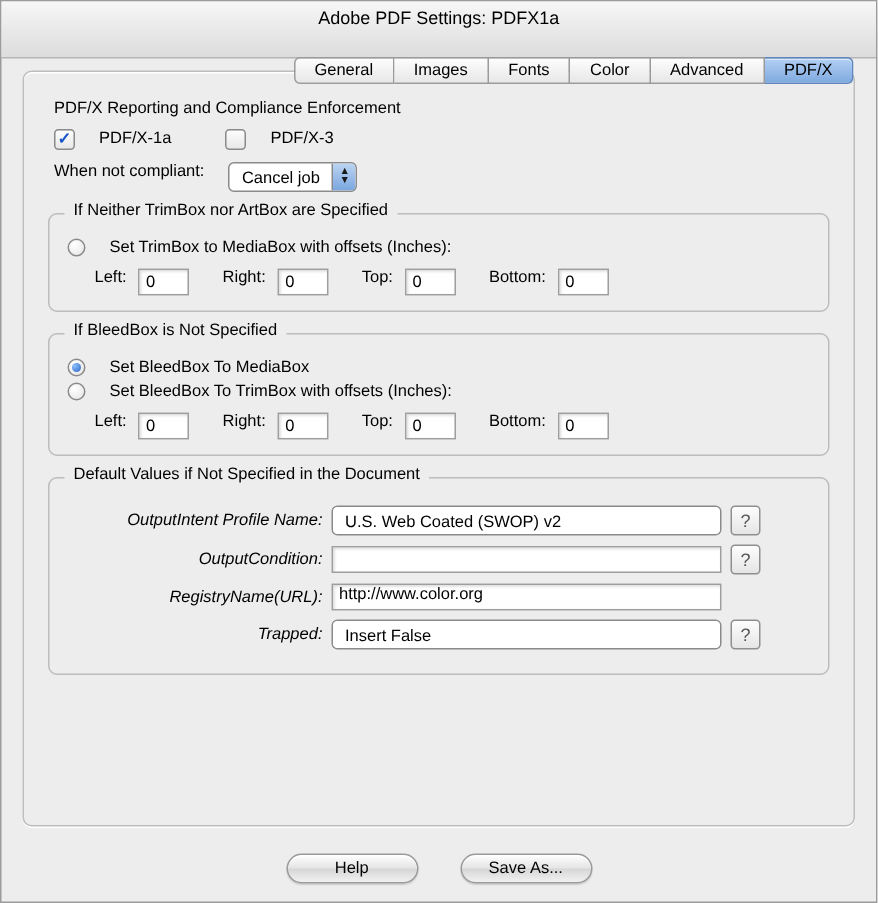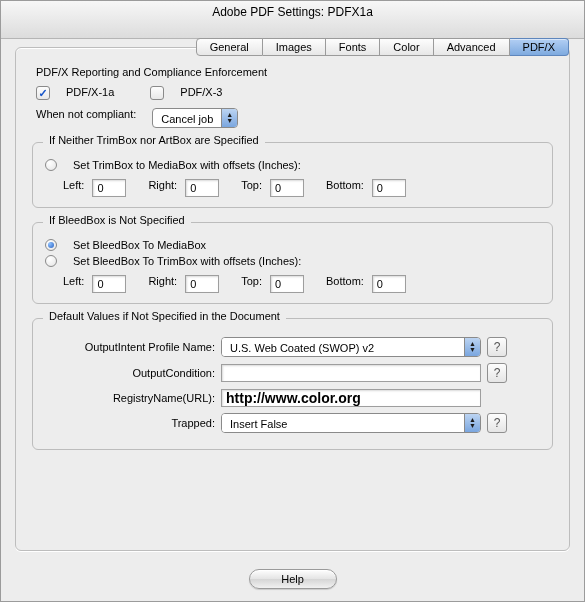--- a/index.html
+++ b/index.html
@@ -86,21 +86,21 @@
     overflow:hidden;
   }
   .aqua-select .sel-text { padding:2px 8px; font-size:11px; line-height:16px;}
   .aqua-select .sel-btn {
     width:16px;
     background:linear-gradient(#bcd4f2,#7aa6df);
     border-left:1px solid #8a8a8a;
     display:flex; flex-direction:column; align-items:center; justify-content:center;
   }
   .aqua-select .arrow { font-size:7px; line-height:6px; color:#1a1a1a;}
-  .aqua-select.wide { width: 260px; }
+  .aqua-select.wide { width: 260px; flex-direction: column; }
   .aqua-select.wide .sel-text { flex:1; background:#fff;}
 
   .groupbox {
     position:relative;
     border:1px solid #bcbcbc;
     border-radius:6px;
     background:transparent;
     margin:14px 0 8px 0;
     padding:12px 12px 10px 12px;
   }
@@ -133,24 +133,24 @@
     border:1px solid #9e9e9e;
     background:#fff;
     font-size:11px;
     line-height:16px;
     padding:0 4px;
     box-shadow: inset 1px 1px 2px rgba(0,0,0,0.15);
   }
   .lbl { font-size:11px; }
 
   .formrow { display:flex; align-items:center; gap:6px; margin:6px 0;}
-  .formrow .flabel { width:170px; text-align:right; font-size:11px;}
+  .formrow .flabel { width:170px; text-align:right; font-size:11px;font-style:italic;}
   .textbox {
     height:18px; border:1px solid #9e9e9e; background:#fff;
-    font-size:14px; padding:0 4px; box-shadow: inset 1px 1px 2px rgba(0,0,0,0.15); font-weight: bold;
+    font-size:11px; padding:0 4px; box-shadow: inset 1px 1px 2px rgba(0,0,0,0.15);
   }
   .helpbtn {
     width:20px; height:20px;
     border:1px solid #8f8f8f;
     border-radius:3px;
     background:linear-gradient(#fdfdfd,#e5e5e5);
     font-size:12px;
     display:inline-flex; align-items:center; justify-content:center;
     color:#555;
   }
@@ -291,14 +291,15 @@
           </span>
           <span class="helpbtn">?</span>
         </div>
       </div>
 
     </div>
   </div>
 
   <div class="footer">
     <span class="aqua-btn">Help</span>
+    <span class="aqua-btn">Save As...</span>
   </div>
 </div>
 
 </body></html>

